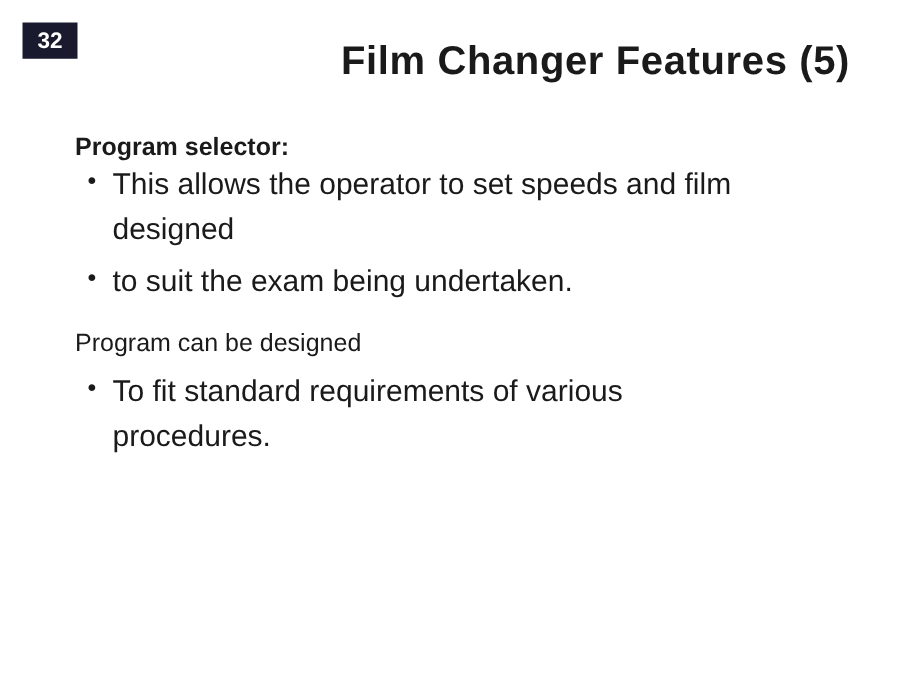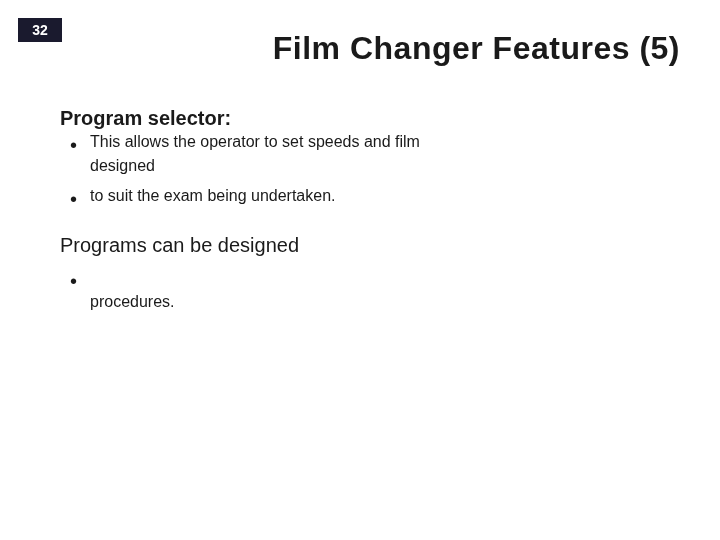--- a/index.html
+++ b/index.html
@@ -22,21 +22,21 @@
       position: relative;
       padding: 20px 40px;
     }
 
     .slide-number {
       position: absolute;
       top: 18px;
       left: 18px;
       background-color: #1a1a2e;
       color: #ffffff;
-      font-size: 14px;
+      font-size: 18px;
       font-weight: bold;
       padding: 4px 10px;
       min-width: 44px;
       text-align: center;
     }
 
     .slide-title {
       text-align: right;
       font-size: 32px;
       font-weight: bold;
@@ -73,21 +73,21 @@
 
     .bullet-dot {
       min-width: 30px;
       padding-left: 10px;
       font-size: 20px;
       line-height: 1.5;
     }
 
     .bullet-text {
       flex: 1;
-      font-size: 16px;
+      font-size: 24px;
       line-height: 1.5;
     }
 
     .programs-label {
       font-size: 20px;
       color: #1a1a1a;
       margin-bottom: 6px;
       line-height: 1.5;
     }
   </style>
@@ -111,27 +111,27 @@
           <span>This allows the operator to set speeds and film</span><br>
           <span>designed</span>
         </span>
       </li>
       <li class="bullet-item">
         <span class="bullet-dot">•</span>
         <span class="bullet-text">to suit the exam being undertaken.</span>
       </li>
     </ul>
 
-    <div class="programs-label">Programs can be designed</div>
+    <div class="programs-label">Program can be designed</div>
 
     <ul class="bullet-list">
       <li class="bullet-item">
         <span class="bullet-dot">•</span>
         <span class="bullet-text">
-          <br>
+          <span>To  fit  standard  requirements  of  various</span><br>
           <span>procedures.</span>
         </span>
       </li>
     </ul>
 
   </div>
 
 </div>
 
 </body></html>

